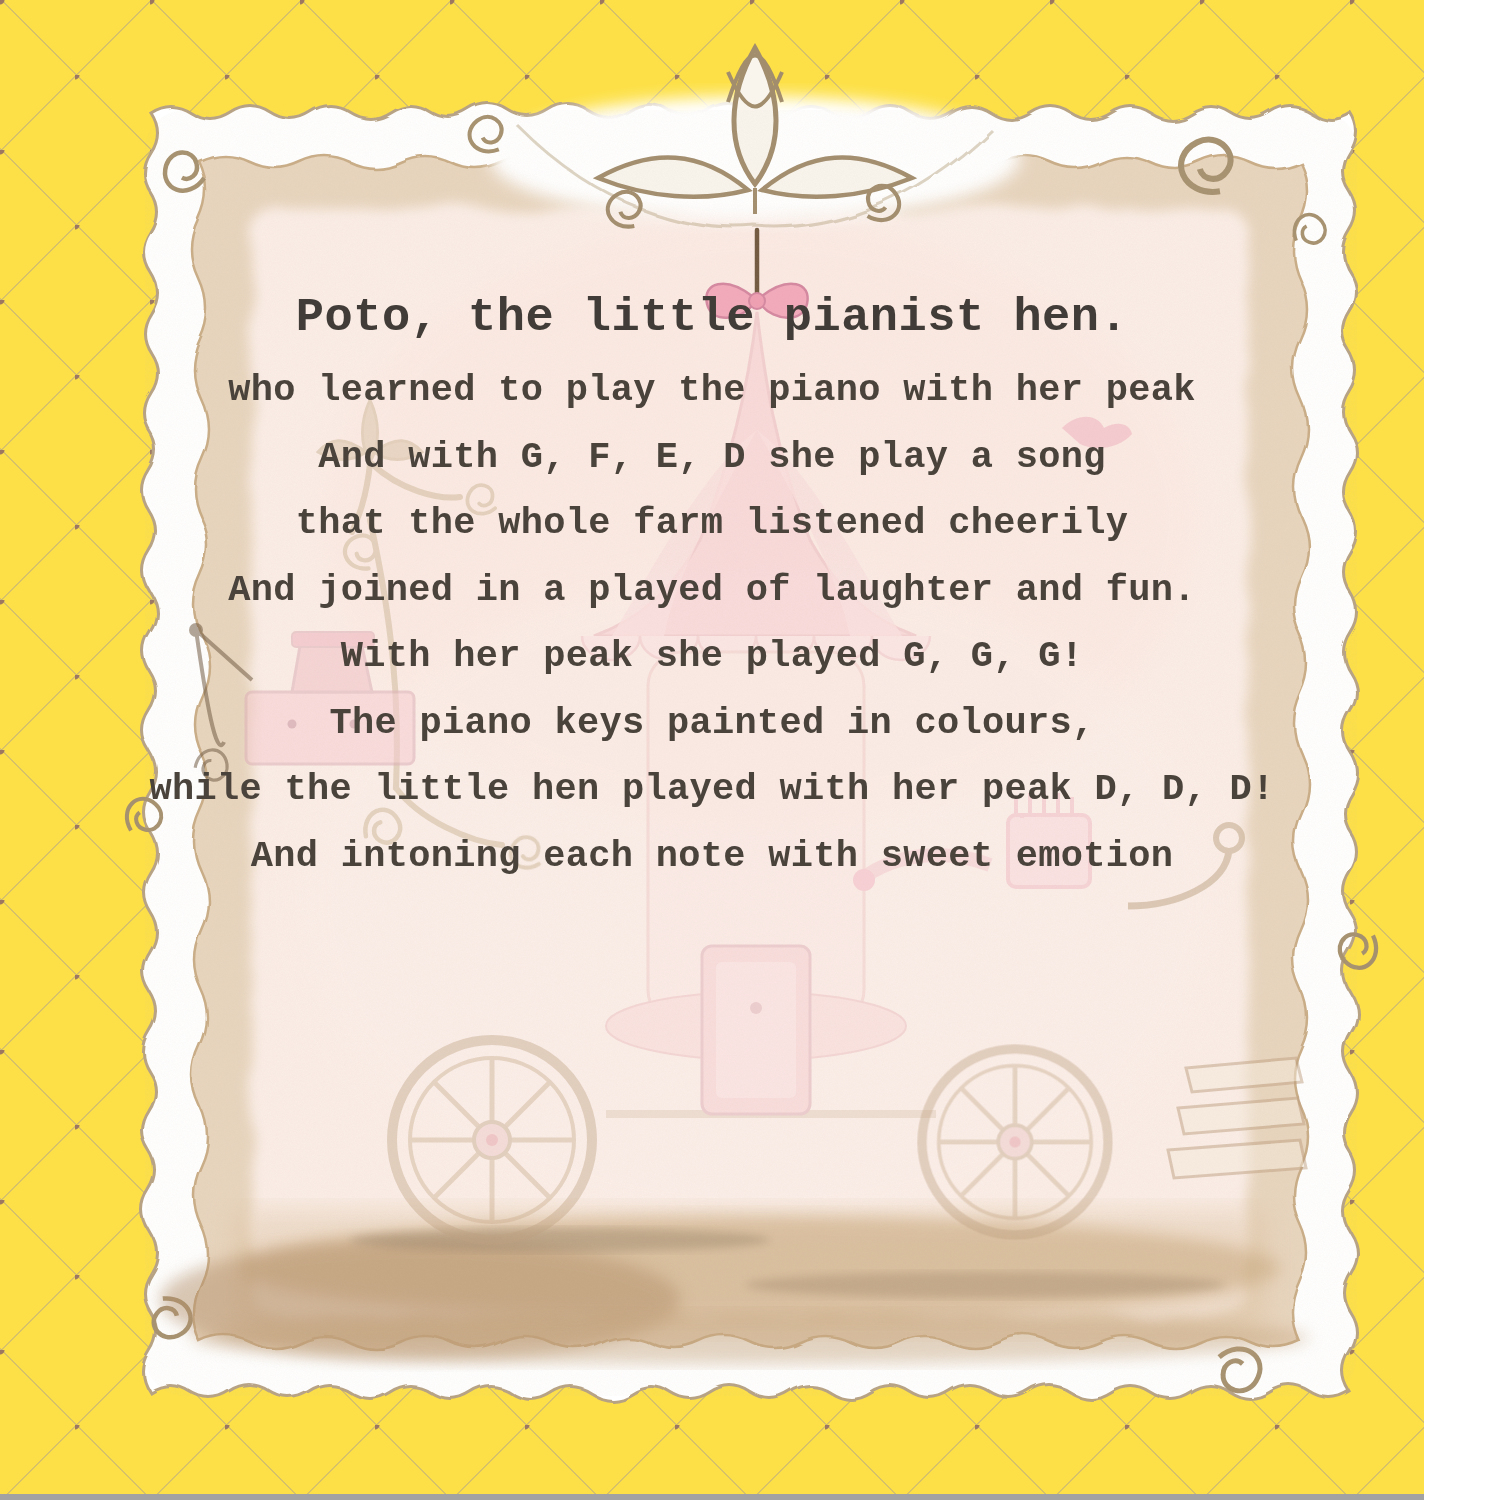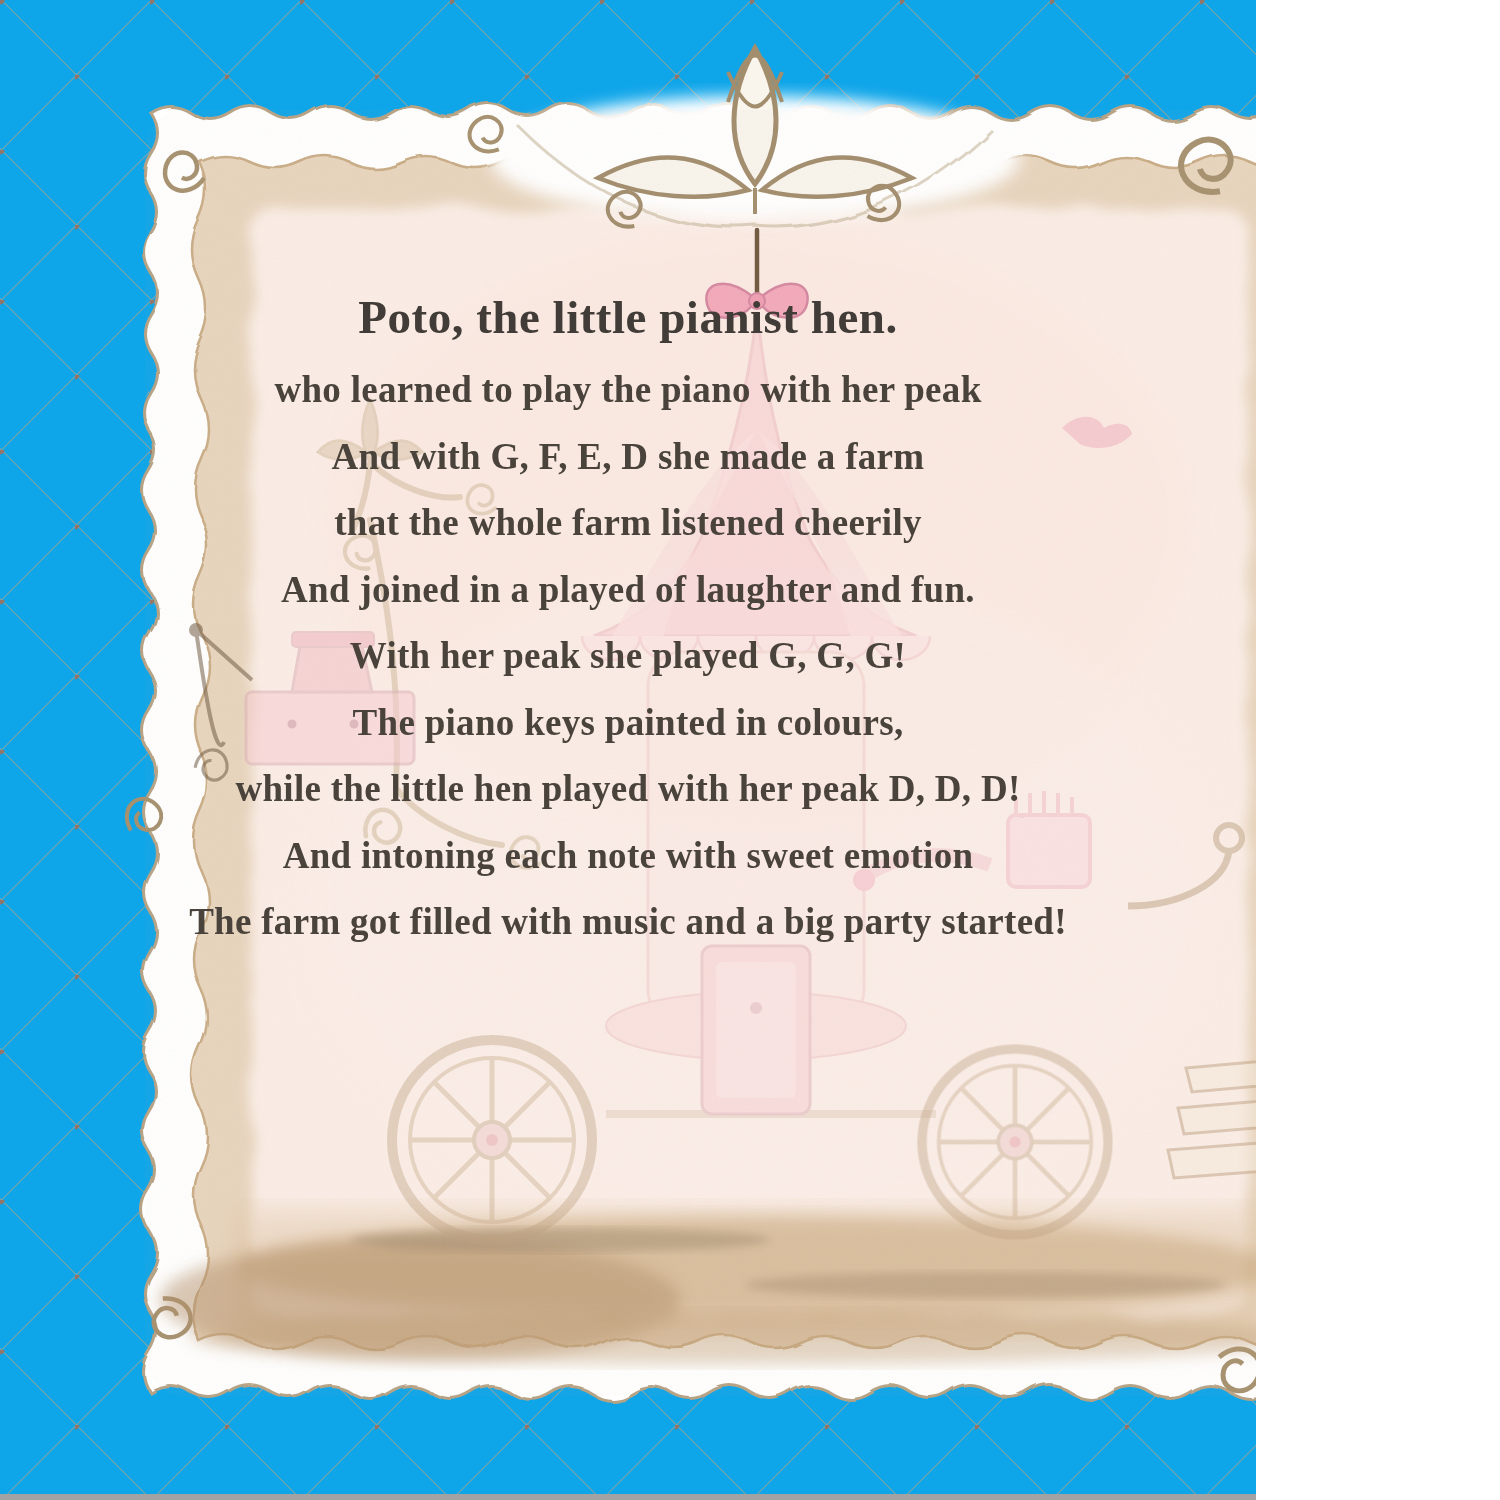--- a/index.html
+++ b/index.html
@@ -1,19 +1,19 @@
 <!DOCTYPE html>
 <html><head>
 <meta charset="utf-8">
 <style>
   html,body{margin:0;padding:0;}
   #canvas{
-    position:relative;width:1256px;height:1500px;overflow:hidden;
-    background:#0ea5e9;
-    font-family:Liberation Serif, serif;
+    position:relative;width:1424px;height:1500px;overflow:hidden;
+    background:#fde047;
+    font-family:Liberation Mono, monospace;
   }
   
   .lattice{
     position:absolute;inset:0;
     background-image:
       radial-gradient(circle at 0px 0px, rgba(152,115,97,.95) 0 4px, rgba(152,115,97,0) 5px),
       radial-gradient(circle at 0px 0px, rgba(152,115,97,.95) 0 4px, rgba(152,115,97,0) 5px),
       repeating-linear-gradient(45deg,  rgba(177,162,138,.50) 0 2px, rgba(0,0,0,0) 2px 106.07px),
       repeating-linear-gradient(135deg, rgba(177,162,138,.50) 0 2px, rgba(0,0,0,0) 2px 106.07px);
     background-size:150px 150px,150px 150px,auto,auto;
@@ -224,24 +224,23 @@
       <circle cx="757" cy="301" r="8" fill="#ef9fb2" stroke="#d487a0" stroke-width="2"></circle>
     </g>
 
     <rect x="145" y="110" width="1212" height="1286" rx="40" filter="url(#grain)" opacity=".15"></rect>
   </svg>
 
   <div class="title">Poto, the little pianist hen.</div>
 
   <div class="poem">
     <div>who learned to play the piano with her peak</div>
-    <div>And with G, F, E, D she made a farm</div>
+    <div>And with G, F, E, D she play a song</div>
     <div>that the whole farm listened cheerily</div>
     <div>And joined in a played of laughter and fun.</div>
     <div>With her peak she played G, G, G!</div>
     <div>The piano keys painted in colours,</div>
     <div>while the little hen played with her peak D, D, D!</div>
     <div>And intoning each note with sweet emotion</div>
-    <div>The farm got filled with music and a big party started!</div>
   </div>
 
   <div class="bottom-bar"></div>
 </div>
 
 </body></html>

